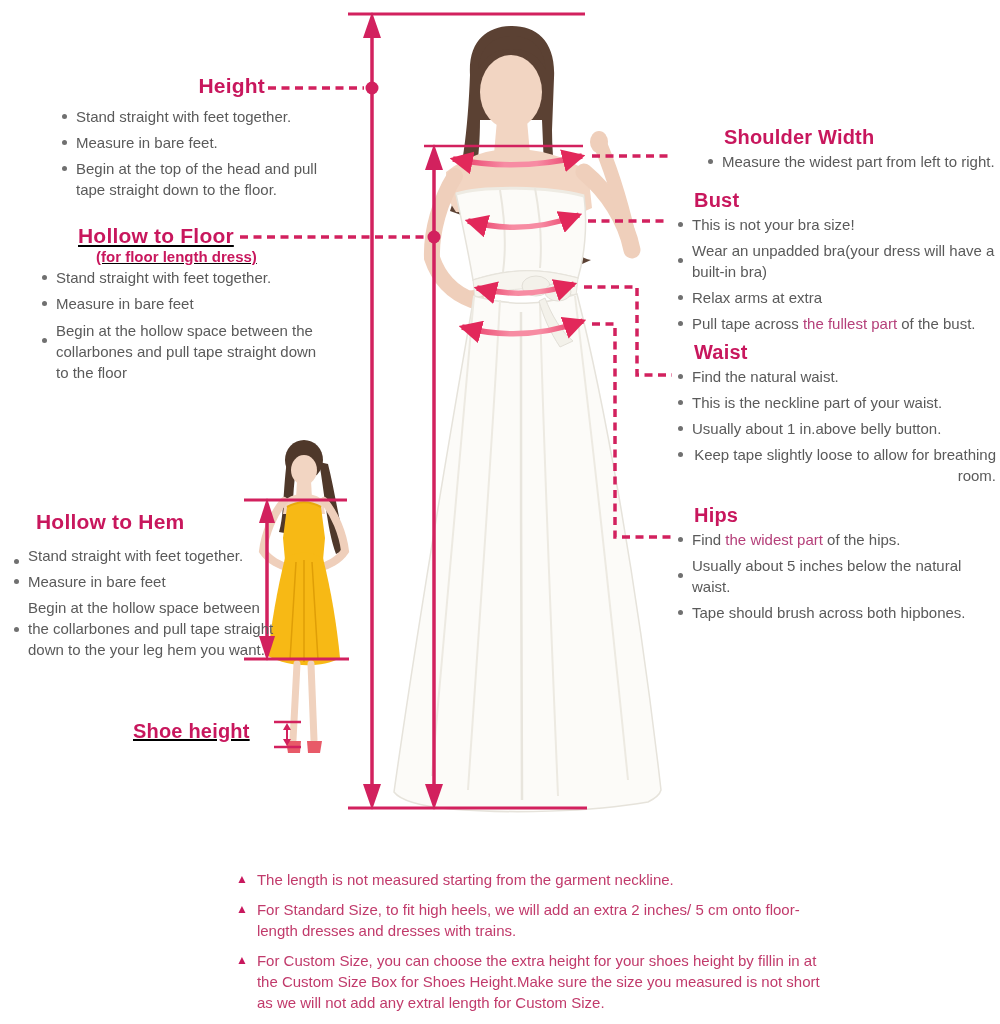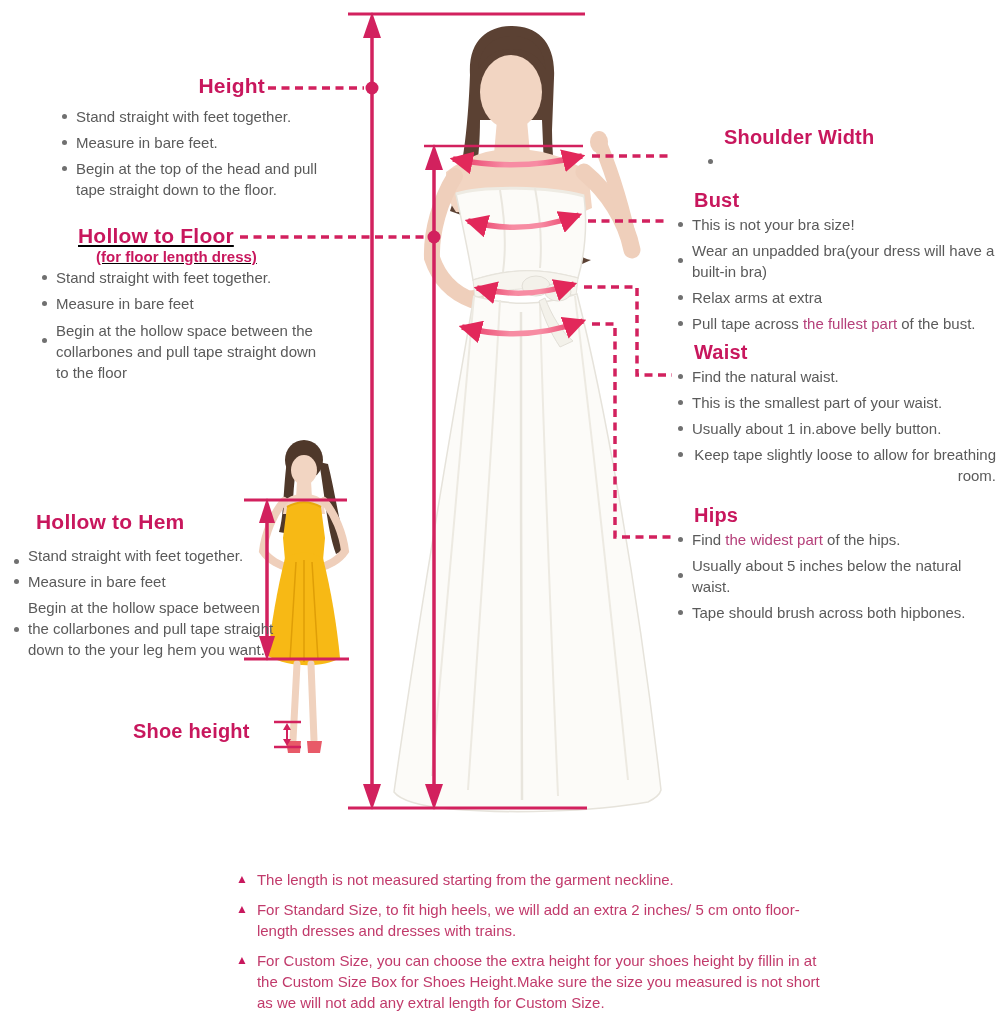--- a/index.html
+++ b/index.html
@@ -189,29 +189,30 @@
     <div class="bullet">
         <span class="dot"></span>
         <span class="bt">Measure in bare feet</span>
       </div>
     <div class="bullet">
         <span class="dot" style="margin-top:30px;"></span>
         <span class="bt">Begin at the hollow space between the collarbones and pull tape straight down to the your leg hem  you want.</span>
       </div>
   </div>
 
-  <div class="sec" style="left:133px; top:719px;">
+  <div class="sec" style="left:133px; top:719px;text-decoration:underline;">
     <div class="h1" style="font-size:20px;">Shoe height</div>
   </div>
 
   <div class="sec" style="left:708px; top:125px; width:318px;">
     <div class="h1 right-col">Shoulder Width</div>
     <div class="bullets" style="margin-top:2px;">
       <div class="bullet">
           <span class="dot"></span>
+          <span class="bt">Measure the widest part from left to right.</span>
         </div>
     </div>
   </div>
 
   <div class="sec" style="left:678px; top:188px; width:318px;">
     <div class="h1 right-col">Bust</div>
     <div class="bullets" style="margin-top:2px;">
       <div class="bullet">
           <span class="dot"></span>
           <span class="bt">This is not your bra size!</span>
@@ -233,21 +234,21 @@
 
   <div class="sec" style="left:678px; top:340px; width:318px;">
     <div class="h1 right-col">Waist</div>
     <div class="bullets" style="margin-top:2px;text-align:right;">
       <div class="bullet">
           <span class="dot"></span>
           <span class="bt">Find the natural waist.</span>
         </div>
       <div class="bullet">
           <span class="dot"></span>
-          <span class="bt">This is the smallest part of your waist.</span>
+          <span class="bt">This is the neckline part of your waist.</span>
         </div>
       <div class="bullet">
           <span class="dot"></span>
           <span class="bt">Usually about 1 in.above belly button.</span>
         </div>
       <div class="bullet">
           <span class="dot"></span>
           <span class="bt">Keep tape slightly loose to allow for breathing room.</span>
         </div>
     </div>

